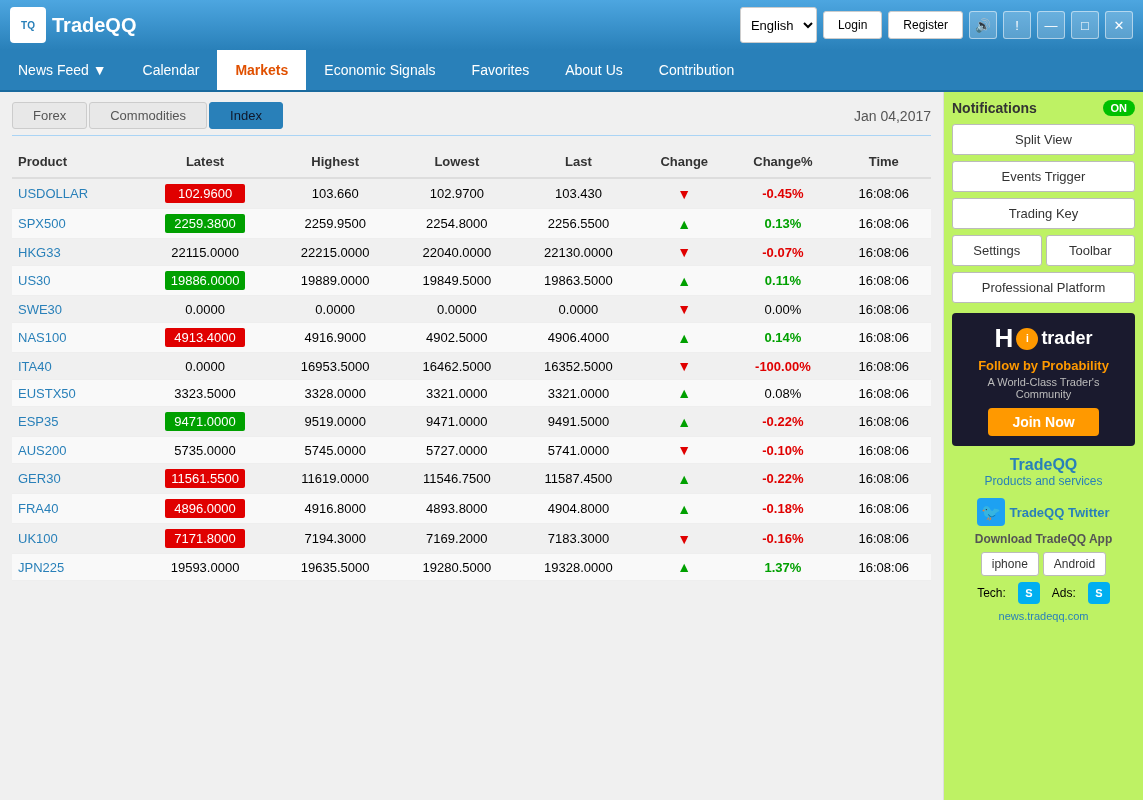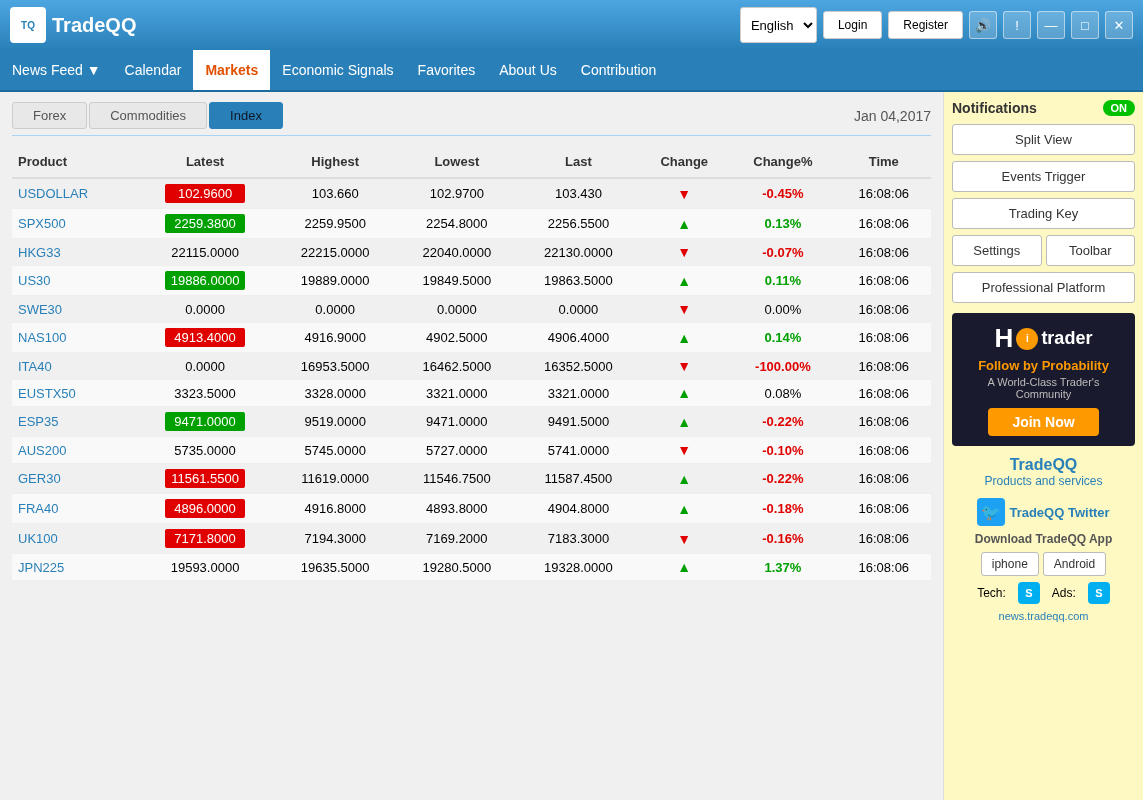--- a/index.html
+++ b/index.html
@@ -72,21 +72,21 @@
 
     
     #nav {
       background: #2980b9;
       height: 42px;
       display: flex;
       align-items: stretch;
       border-bottom: 2px solid #1a6a9e;
     }
     .nav-item {
-      padding: 0 12px;
+      padding: 0 18px;
       display: flex;
       align-items: center;
       color: white;
       font-size: 14px;
       cursor: pointer;
       white-space: nowrap;
     }
     .nav-item.active {
       background: white;
       color: #e05000;
@@ -183,21 +183,21 @@
     }
     .change-positive { color: #00a000; font-weight: bold; }
     .change-negative { color: #e00000; font-weight: bold; }
     .arrow-up { color: #00a000; font-size: 14px; }
     .arrow-down { color: #e00000; font-size: 14px; }
     #market-table tr:nth-child(even) { background: #f9f9f9; }
 
     
     #sidebar {
       width: 200px;
-      background: #fef9c3;
+      background: #bef264;
       border-left: 1px solid #ddd;
       padding: 8px;
       display: flex;
       flex-direction: column;
       gap: 6px;
       overflow-y: auto;
     }
     #notifications-row {
       display: flex;
       align-items: center;

